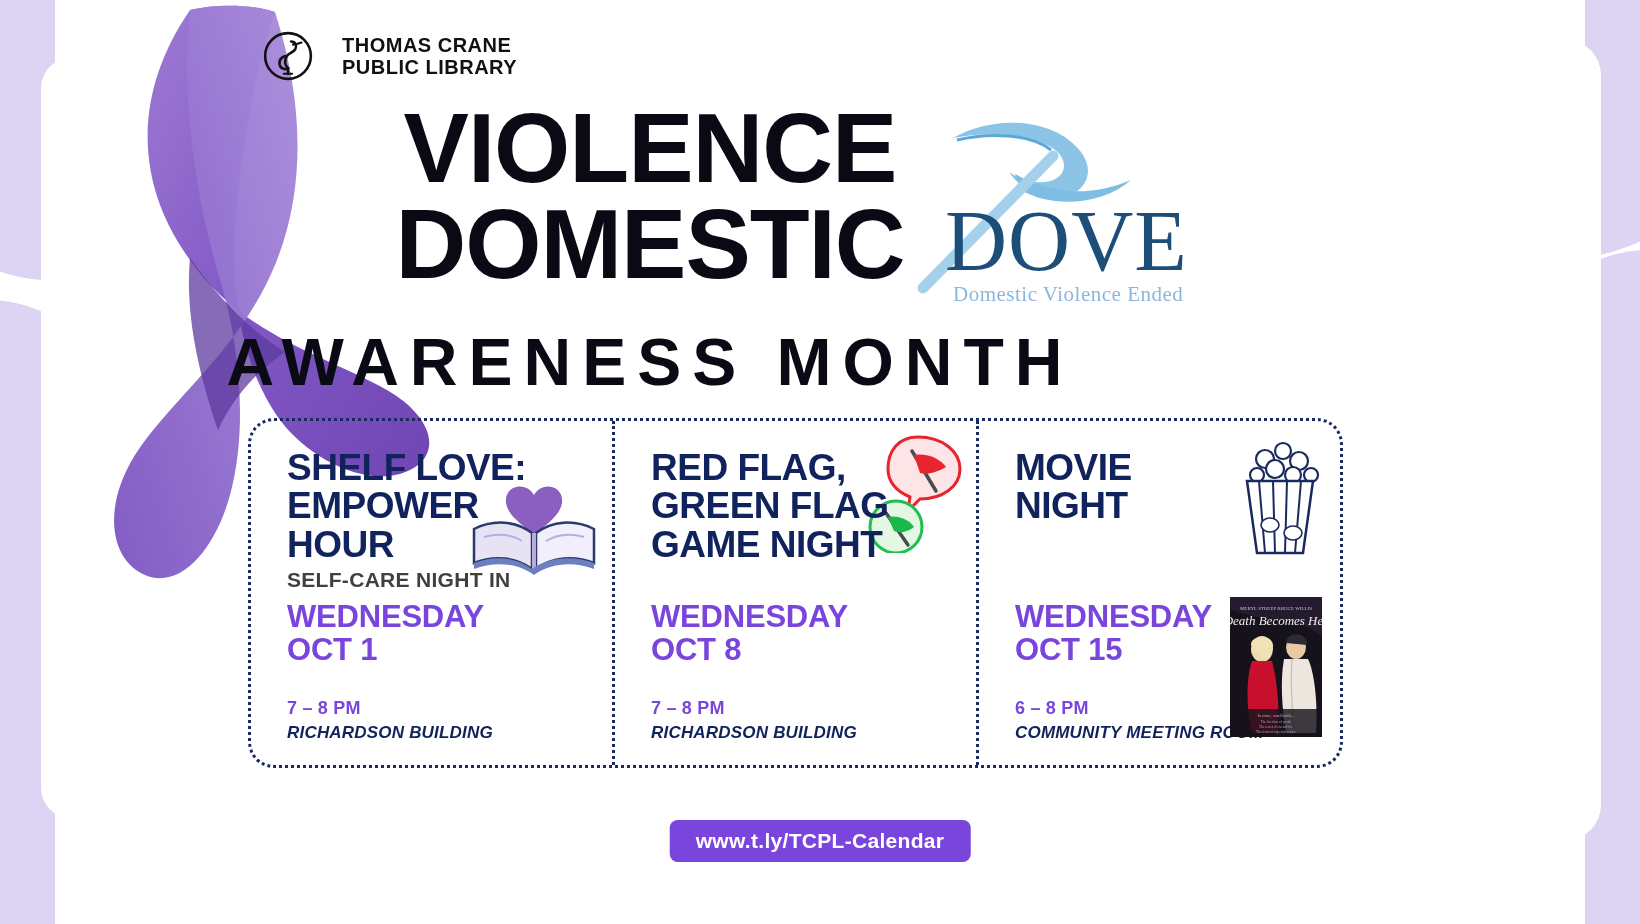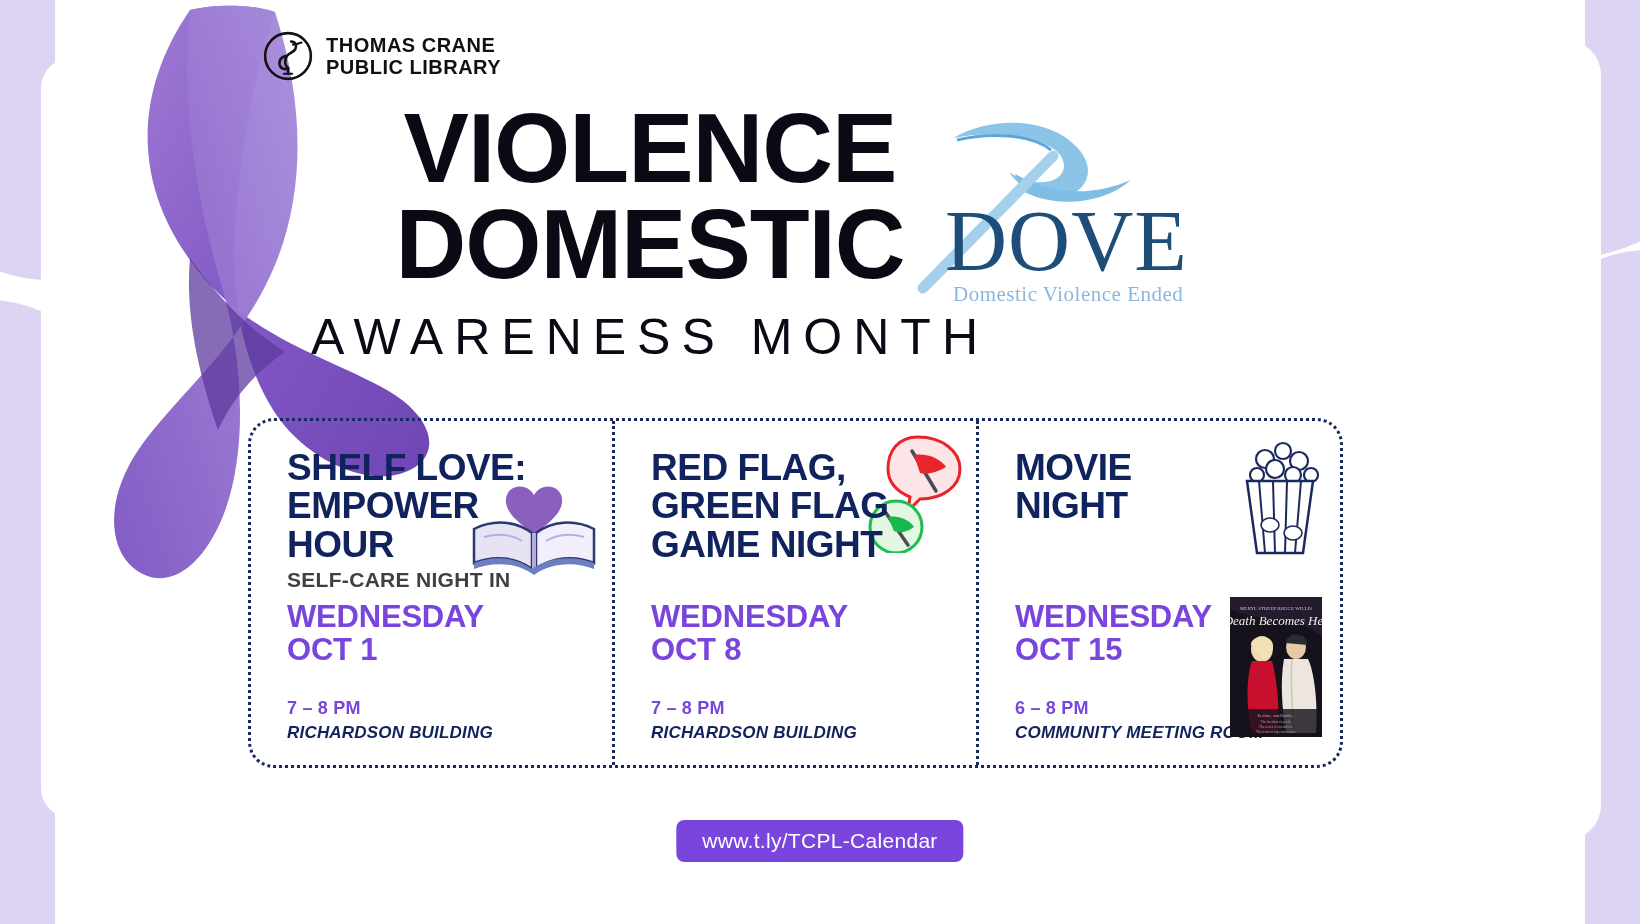--- a/index.html
+++ b/index.html
@@ -86,21 +86,21 @@
     z-index: 5;
   }
 
   
   .ribbon { position: absolute; left: 40px; top: 0px; width: 400px; height: 620px; z-index: 6; }
 
   
   .lib-logo {
     position: absolute;
     left: 262px; top: 30px;
-    display: flex; align-items: center; gap: 12px;
+    display: flex; align-items: center; gap: 28px;
     z-index: 7;
   }
   .lib-mark { width: 52px; height: 52px; flex: none; }
   .lib-name {
     font-weight: bold;
     font-size: 20px;
     line-height: 1.1;
     letter-spacing: 0.5px;
     color: #111111;
     white-space: pre-line;
@@ -115,23 +115,23 @@
     z-index: 6;
   }
   .hl-line {
     font-weight: bold;
     font-size: 98px;
     line-height: 0.98;
     letter-spacing: -1px;
     color: #0a0a14;
   }
   .hl-sub {
-    margin-top: 16px;
-    font-size: 50px;
-    font-weight: 400;
+    margin-top: 32px;
+    font-size: 66px;
+    font-weight: 700;
     letter-spacing: 11px;
     color: #0a0a14;
   }
 
   
   .dove {
     position: absolute;
     left: 905px; top: 110px;
     width: 310px; height: 195px;
     z-index: 7;
@@ -237,21 +237,21 @@
   }
 
   
   .url-pill {
     position: absolute;
     left: 50%;
     transform: translateX(-50%);
     top: 820px;
     background: #7a45dd;
     color: #ffffff;
-    font-weight: normal;
+    font-weight: bold;
     font-size: 21px;
     letter-spacing: 0.3px;
     padding: 9px 26px;
     border-radius: 8px;
     z-index: 7;
   }
 </style>
 </head>
 <body>
 

